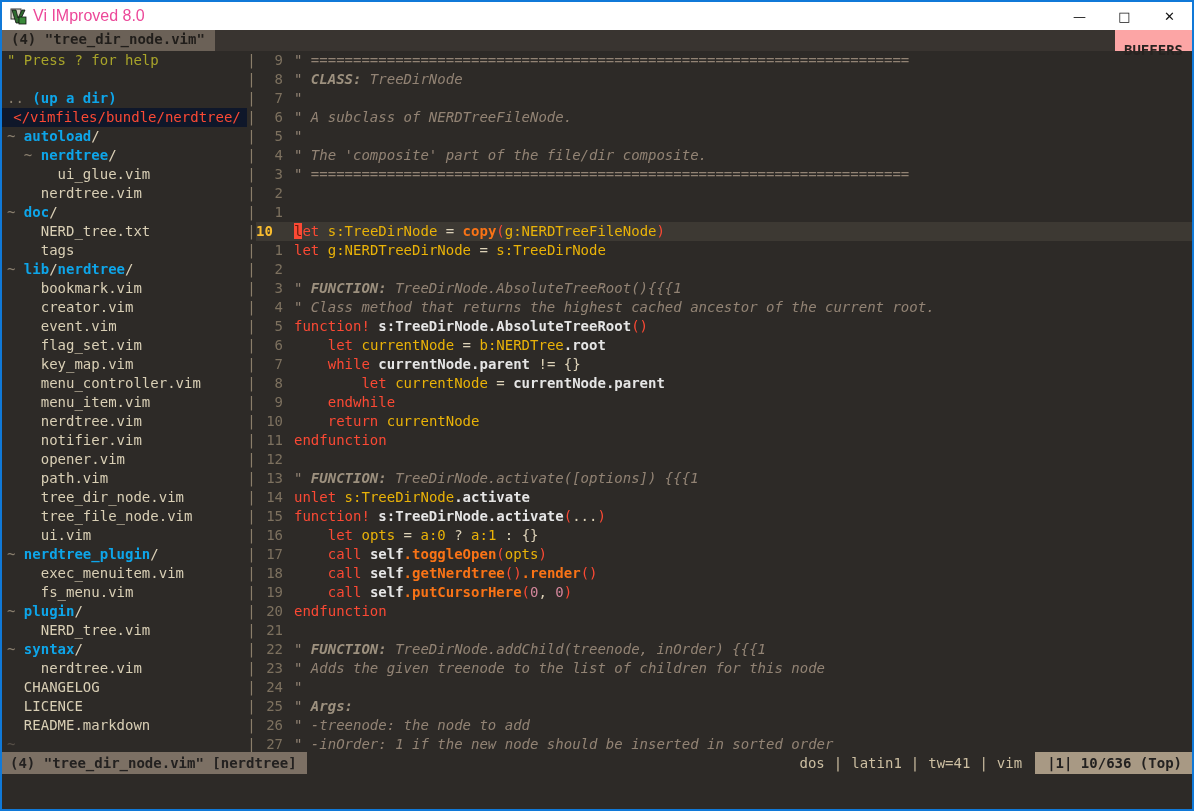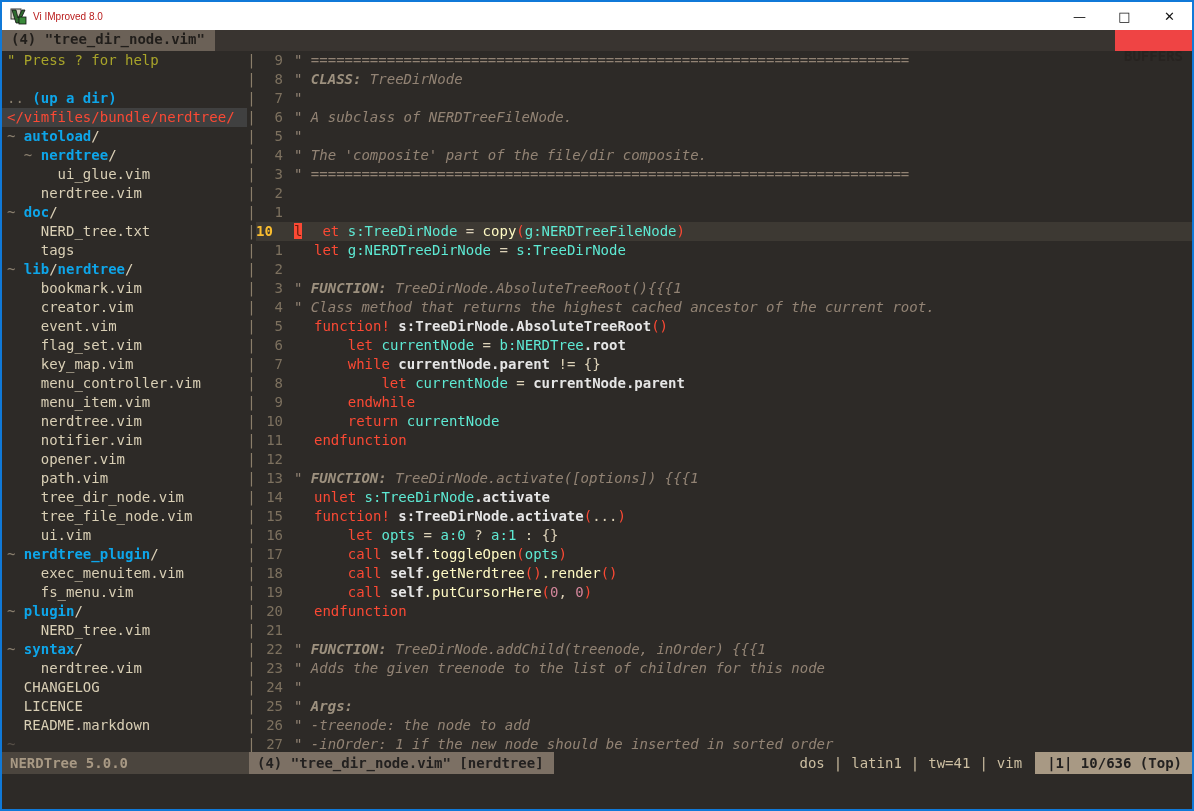--- a/index.html
+++ b/index.html
@@ -4,46 +4,46 @@
 <style>
   * { margin:0; padding:0; box-sizing:border-box; }
   html,body { width:1194px; height:811px; }
   body { font-family:"DejaVu Sans Mono", monospace; background:#2d2a27; position:relative; overflow:hidden; }
 
   .frame { position:absolute; inset:0; border:2px solid #1079d8; }
 
   
   .titlebar { position:absolute; left:2px; top:2px; right:2px; height:28px; background:#ffffff; display:flex; align-items:center; }
   .vim-logo { width:17px; height:17px; margin:0 6px 0 8px; position:relative; flex:0 0 auto; }
-  .title-text { font-family:"Liberation Sans", sans-serif; font-size:10px; color:#b91c1c; }
+  .title-text { font-family:"Liberation Sans", sans-serif; font-size:16px; color:#ec4899; }
   .win-controls { margin-left:auto; display:flex; height:100%; }
   .win-btn { width:45px; height:100%; display:flex; align-items:center; justify-content:center; color:#111; font-family:"DejaVu Sans", sans-serif; font-size:13px; cursor:default; }
 
   
   .tabline { position:absolute; left:2px; top:30px; right:2px; height:21px; background:#393430; display:flex; align-items:stretch; font-size:14px; font-weight:bold; }
   .tab-active { background:#6b6157; color:#211e1b; padding:1px 10px 0 9px; white-space:pre; }
-  .tab-right { margin-left:auto; background:#ef4444; color:#272320; padding:18px 9px 0 9px; }
+  .tab-right { margin-left:auto; background:#fca5a5; color:#272320; padding:12px 9px 0 9px; }
 
   
   .nerdtree { position:absolute; left:2px; top:51px; width:245px; height:701px; overflow:hidden; font-size:14px; line-height:19px; white-space:pre; }
   .vsep { position:absolute; left:247px; top:51px; width:9px; height:701px; overflow:hidden; color:#8b7e6a; font-size:14px; line-height:19px; text-align:center; }
   .codewin { position:absolute; left:256px; top:51px; right:2px; height:701px; overflow:hidden; font-size:14px; line-height:19px; white-space:pre; }
 
   .trow { height:19px; padding-left:5px; }
-  .trow.hl { background:#404040; }
+  .trow.hl { background:#0f172a;text-align:center; }
   .crow { height:19px; }
   .crow.cursorline { background:#3d3933; }
 
   .num  { display:inline-block; width:27px; text-align:right; margin-right:11px; color:#7d715f; }
   .num.curnum { text-align:left; color:#fabd2f; font-weight:bold; }
 
   
-  .k  { color:#fb4934;padding-left:20px; }                       
-  .i  { color:#5eead4; }                       
-  .f  { color:#fef9c3; font-weight:normal; }     
+  .k  { color:#fb4934; }                       
+  .i  { color:#eab308; }                       
+  .f  { color:#f97316; font-weight:bold; }     
   .m  { color:#e5e5e5; font-weight:bold; }     
   .t  { color:#ddd2b8; }                       
   .p  { color:#fb4934; }                       
   .n  { color:#d3869b; }                       
   .c  { color:#928374; font-style:italic; }    
   .cb { color:#9d917f; font-style:italic; font-weight:bold; }
   .cur { background:#fb4934; color:#6b1d0d; }  
 
   
   .h { color:#a8a42a; }                        
@@ -129,19 +129,18 @@
     <div>|</div>
     <div>|</div>
     <div>|</div>
     <div>|</div>
     <div>|</div>
   </div>
 
 <div class="codewin" id="codewin"><div class="crow"><span class="num">9</span><span class="c">" =======================================================================</span></div><div class="crow"><span class="num">8</span><span class="c">" </span><span class="cb">CLASS:</span><span class="c"> TreeDirNode</span></div><div class="crow"><span class="num">7</span><span class="c">"</span></div><div class="crow"><span class="num">6</span><span class="c">" A subclass of NERDTreeFileNode.</span></div><div class="crow"><span class="num">5</span><span class="c">"</span></div><div class="crow"><span class="num">4</span><span class="c">" The 'composite' part of the file/dir composite.</span></div><div class="crow"><span class="num">3</span><span class="c">" =======================================================================</span></div><div class="crow"><span class="num">2</span></div><div class="crow"><span class="num">1</span></div><div class="crow cursorline"><span class="num curnum">10</span><span class="cur">l</span><span class="k">et</span><span class="t"> </span><span class="i">s:TreeDirNode</span><span class="t"> = </span><span class="f">copy</span><span class="p">(</span><span class="i">g:NERDTreeFileNode</span><span class="p">)</span></div><div class="crow"><span class="num">1</span><span class="k">let</span><span class="t"> </span><span class="i">g:NERDTreeDirNode</span><span class="t"> = </span><span class="i">s:TreeDirNode</span></div><div class="crow"><span class="num">2</span></div><div class="crow"><span class="num">3</span><span class="c">" </span><span class="cb">FUNCTION:</span><span class="c"> TreeDirNode.AbsoluteTreeRoot(){{{1</span></div><div class="crow"><span class="num">4</span><span class="c">" Class method that returns the highest cached ancestor of the current root.</span></div><div class="crow"><span class="num">5</span><span class="k">function!</span><span class="t"> </span><span class="m">s:TreeDirNode.AbsoluteTreeRoot</span><span class="p">()</span></div><div class="crow"><span class="num">6</span><span class="t">    </span><span class="k">let</span><span class="t"> </span><span class="i">currentNode</span><span class="t"> = </span><span class="i">b:NERDTree</span><span class="m">.root</span></div><div class="crow"><span class="num">7</span><span class="t">    </span><span class="k">while</span><span class="t"> </span><span class="m">currentNode.parent</span><span class="t"> != {}</span></div><div class="crow"><span class="num">8</span><span class="t">        </span><span class="k">let</span><span class="t"> </span><span class="i">currentNode</span><span class="t"> = </span><span class="m">currentNode.parent</span></div><div class="crow"><span class="num">9</span><span class="t">    </span><span class="k">endwhile</span></div><div class="crow"><span class="num">10</span><span class="t">    </span><span class="k">return</span><span class="t"> </span><span class="i">currentNode</span></div><div class="crow"><span class="num">11</span><span class="k">endfunction</span></div><div class="crow"><span class="num">12</span></div><div class="crow"><span class="num">13</span><span class="c">" </span><span class="cb">FUNCTION:</span><span class="c"> TreeDirNode.activate([options]) {{{1</span></div><div class="crow"><span class="num">14</span><span class="k">unlet</span><span class="t"> </span><span class="i">s:TreeDirNode</span><span class="m">.activate</span></div><div class="crow"><span class="num">15</span><span class="k">function!</span><span class="t"> </span><span class="m">s:TreeDirNode.activate</span><span class="p">(</span><span class="t">...</span><span class="p">)</span></div><div class="crow"><span class="num">16</span><span class="t">    </span><span class="k">let</span><span class="t"> </span><span class="i">opts</span><span class="t"> = </span><span class="i">a:0</span><span class="t"> ? </span><span class="i">a:1</span><span class="t"> : {}</span></div><div class="crow"><span class="num">17</span><span class="t">    </span><span class="k">call</span><span class="t"> </span><span class="m">self</span><span class="f">.toggleOpen</span><span class="p">(</span><span class="i">opts</span><span class="p">)</span></div><div class="crow"><span class="num">18</span><span class="t">    </span><span class="k">call</span><span class="t"> </span><span class="m">self</span><span class="f">.getNerdtree</span><span class="p">()</span><span class="f">.render</span><span class="p">()</span></div><div class="crow"><span class="num">19</span><span class="t">    </span><span class="k">call</span><span class="t"> </span><span class="m">self</span><span class="f">.putCursorHere</span><span class="p">(</span><span class="n">0</span><span class="t">, </span><span class="n">0</span><span class="p">)</span></div><div class="crow"><span class="num">20</span><span class="k">endfunction</span></div><div class="crow"><span class="num">21</span></div><div class="crow"><span class="num">22</span><span class="c">" </span><span class="cb">FUNCTION:</span><span class="c"> TreeDirNode.addChild(treenode, inOrder) {{{1</span></div><div class="crow"><span class="num">23</span><span class="c">" Adds the given treenode to the list of children for this node</span></div><div class="crow"><span class="num">24</span><span class="c">"</span></div><div class="crow"><span class="num">25</span><span class="c">" </span><span class="cb">Args:</span></div><div class="crow"><span class="num">26</span><span class="c">" -treenode: the node to add</span></div><div class="crow"><span class="num">27</span><span class="c">" -inOrder: 1 if the new node should be inserted in sorted order</span></div></div>
 
 <div class="statusbar">
-  <span class="st-nerd">NERDTree 5.0.0</span>
   <span class="st-buf">(4) "tree_dir_node.vim" [nerdtree]</span>
   <span class="st-mid" id="st-flags"><span class="st-flag">dos</span><span class="st-sep">|</span><span class="st-flag">latin1</span><span class="st-sep">|</span><span class="st-flag">tw=41</span><span class="st-sep">|</span><span class="st-flag">vim</span></span>
   <span class="st-pos">|1| 10/636 (Top)</span>
 </div>
 
 <div class="cmdline"></div>
 
 </body></html>

